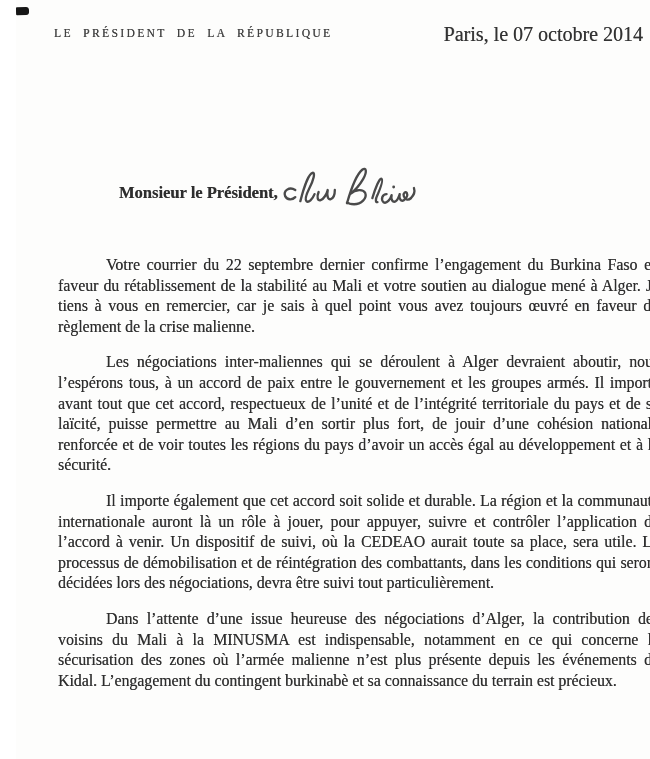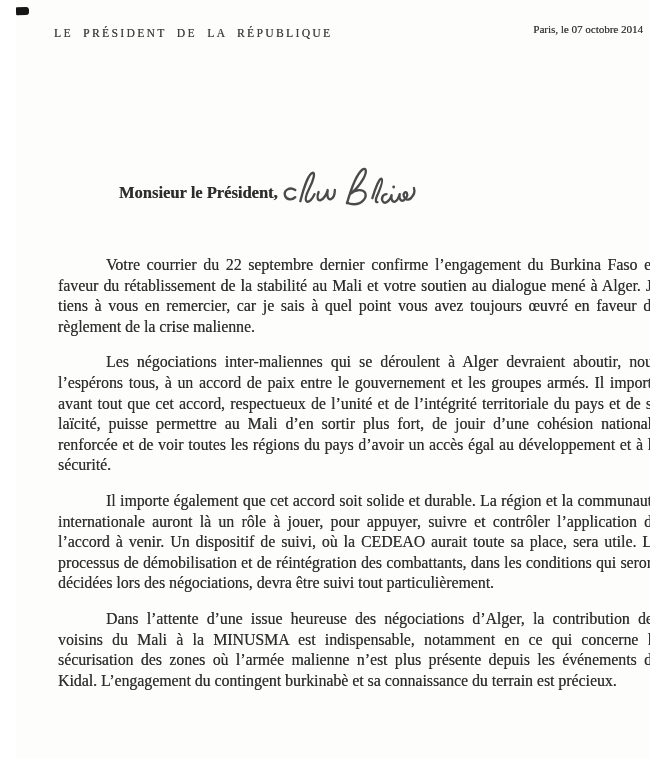--- a/index.html
+++ b/index.html
@@ -38,21 +38,21 @@
     font-size: 11.5px;
     letter-spacing: 2.4px;
     word-spacing: 5px;
     color: #3d3d3d;
     white-space: nowrap;
   }
   .dateline {
     position: absolute;
     top: 23px;
     right: 23px;
-    font-size: 11px;
+    font-size: 20px;
     color: #323232;
     white-space: nowrap;
   }
   .salutation {
     position: absolute;
     top: 183px;
     left: 103px;
     font-size: 16.5px;
     font-weight: bold;
   }

